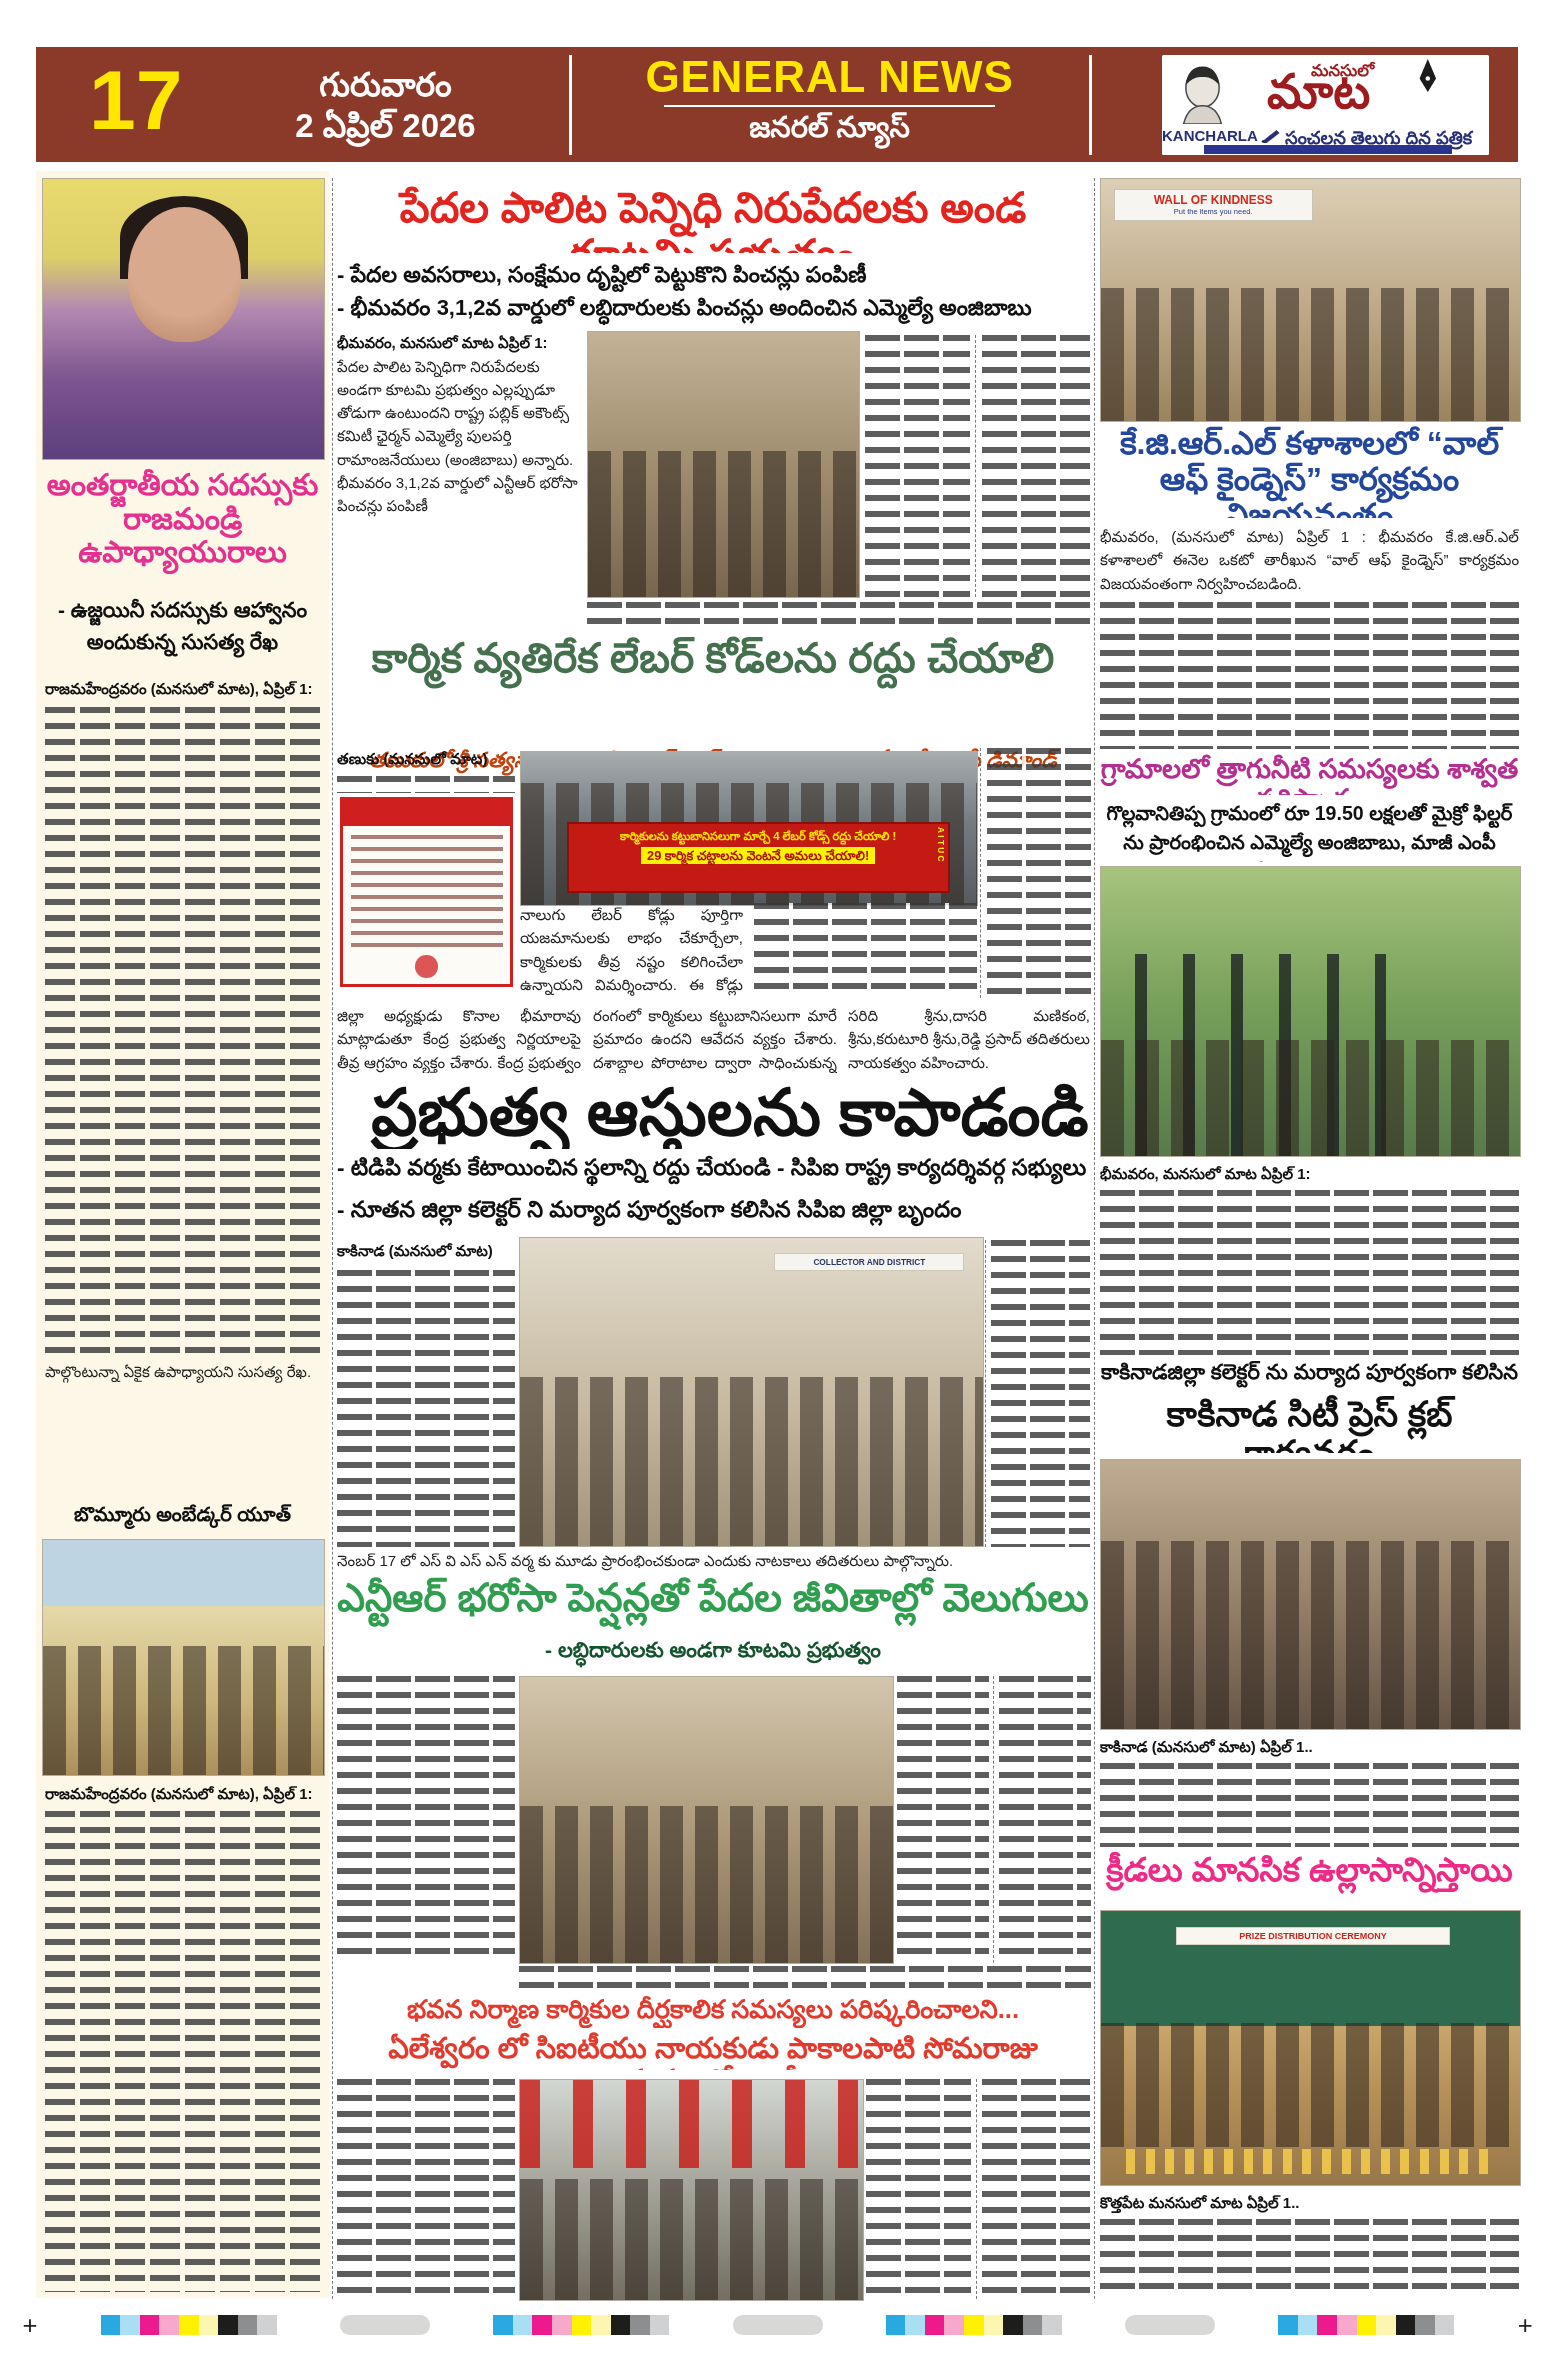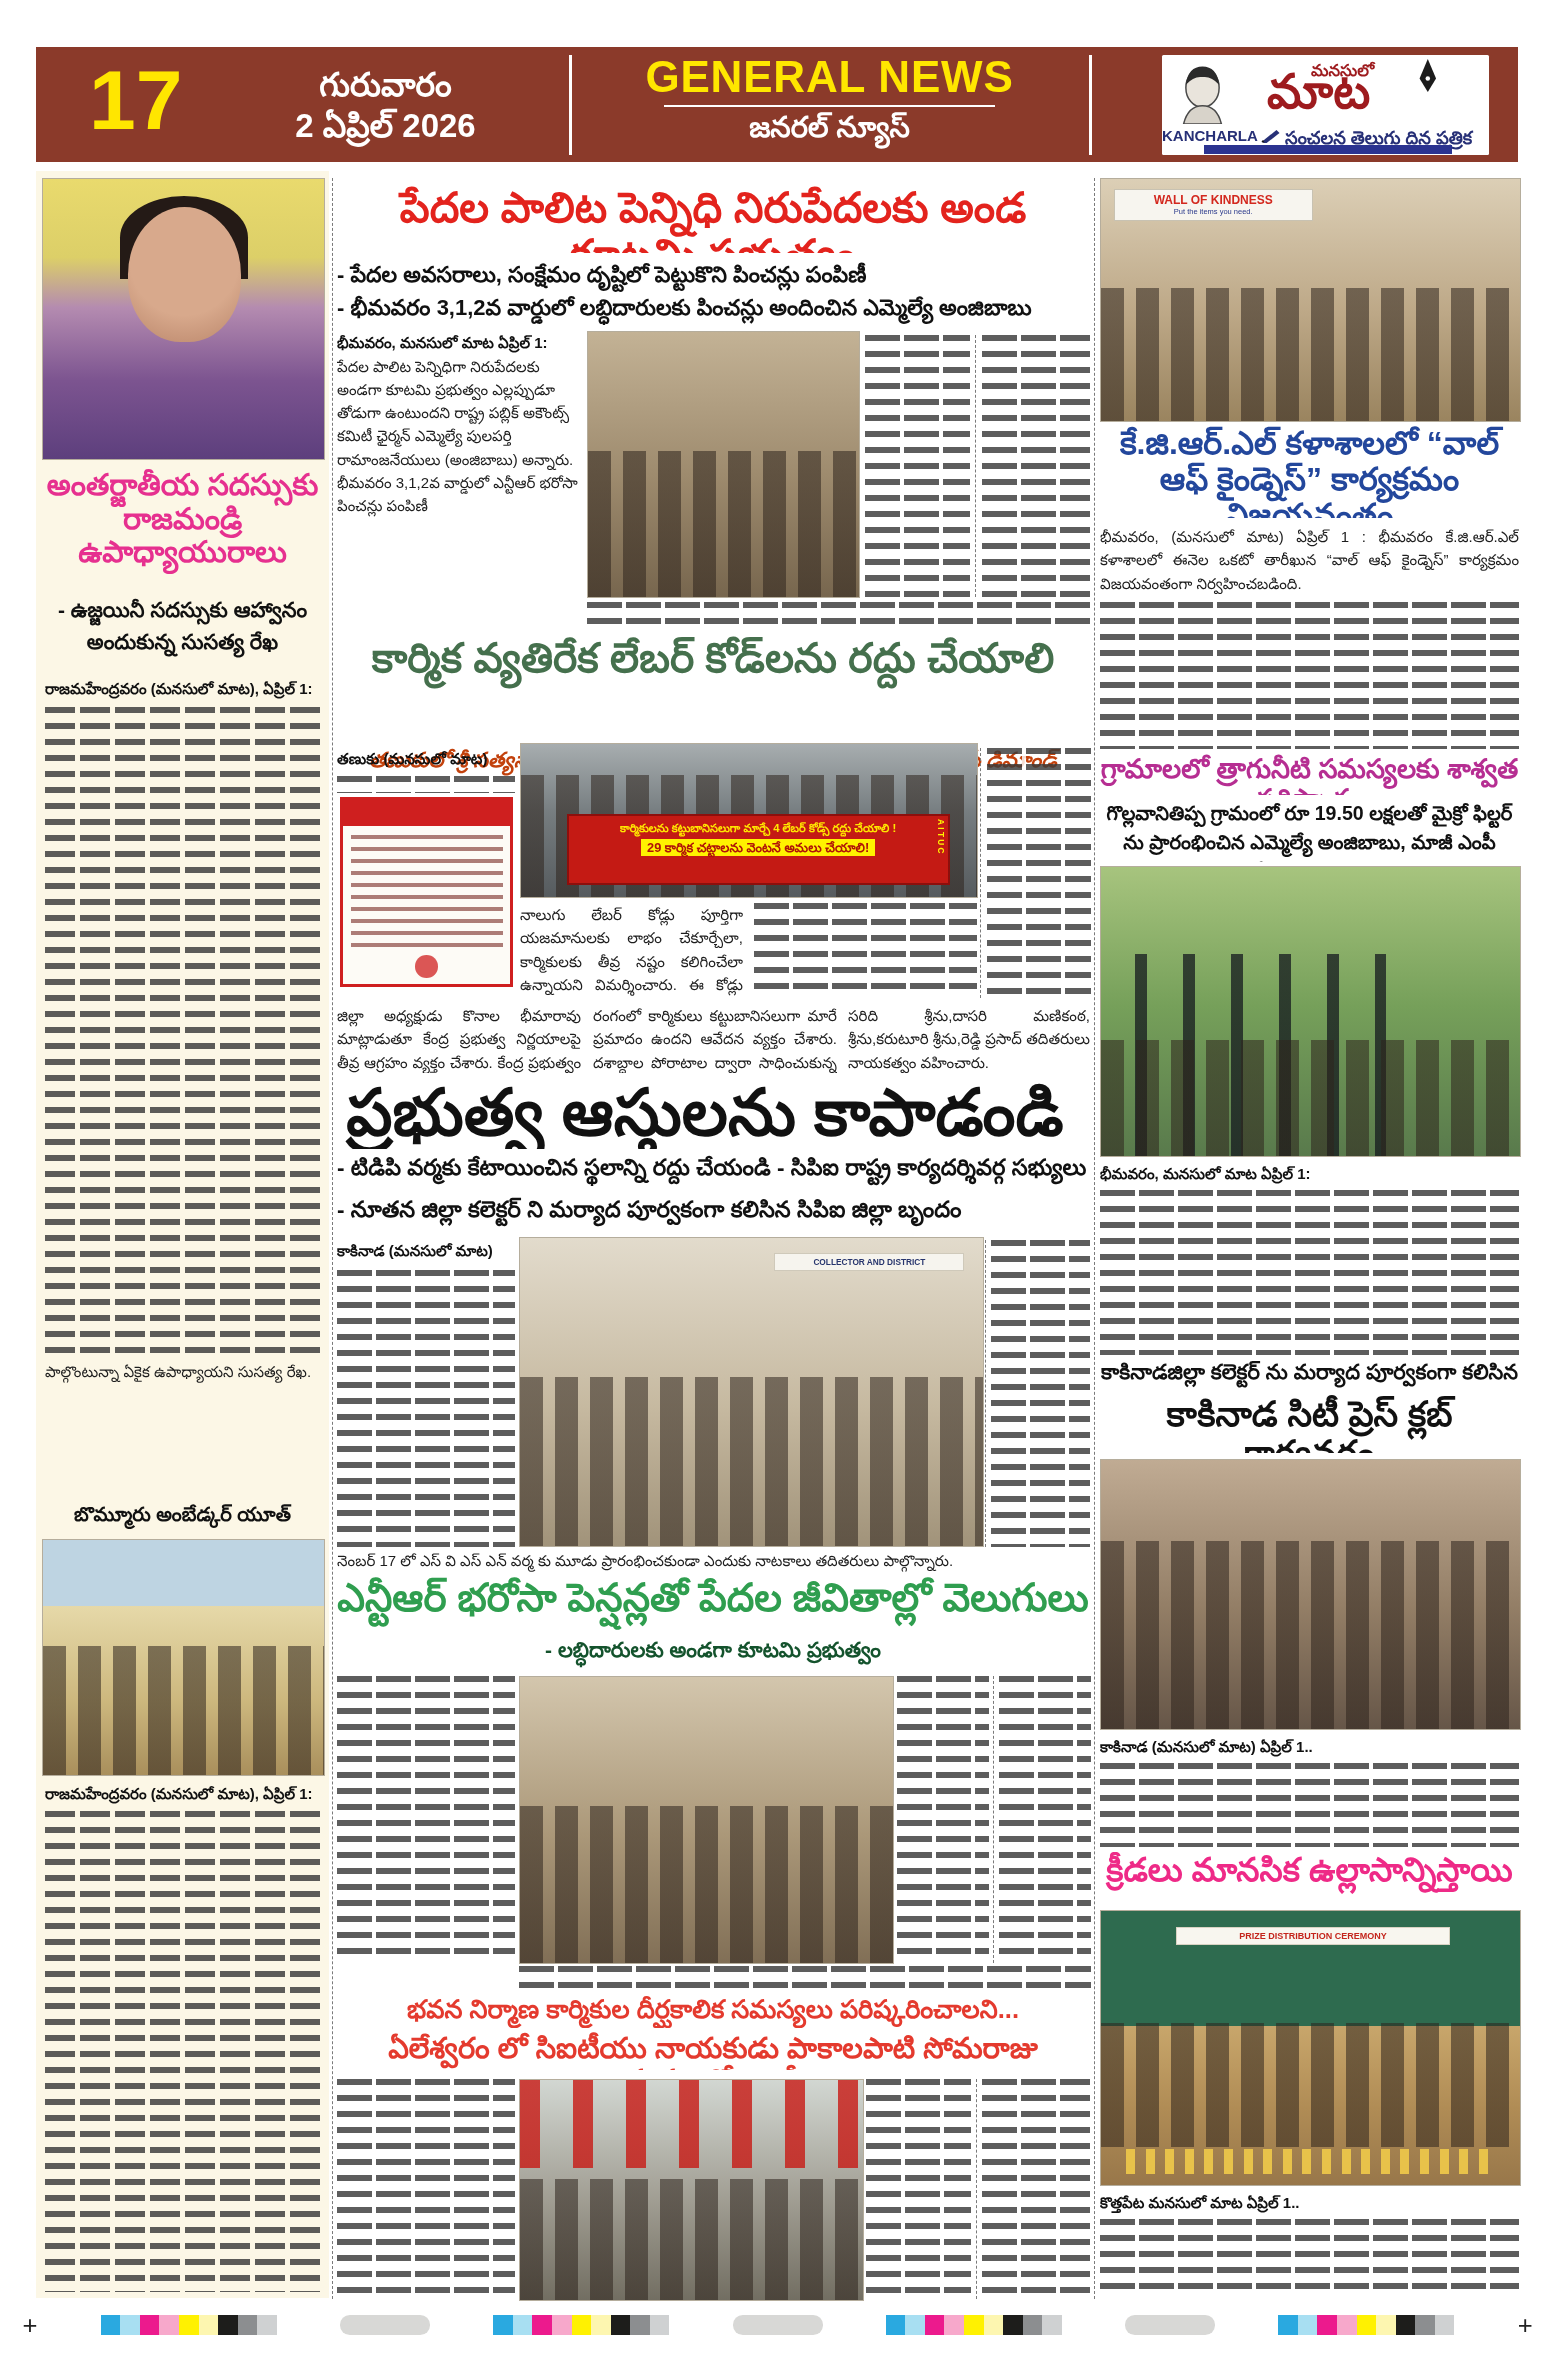--- a/index.html
+++ b/index.html
@@ -35,21 +35,21 @@
   .hl{font-weight:bold;line-height:1.12;}
   
   .photo{background:#c8c1b2;overflow:hidden;border:0.8px solid #b5ad9c;}
   .crowd{position:absolute;left:0;right:0;bottom:0;height:55%;
          background:repeating-linear-gradient(90deg, rgba(45,35,28,.55) 0 22.6px, rgba(0,0,0,0) 22.6px 35px);}
   .ph-portrait{background:linear-gradient(180deg,#e9da6d 0%,#dccf68 28%,#b48bb0 46%,#7c5490 72%,#5d3f7d 100%);}
   .ph-face{position:absolute;left:50%;top:10%;width:113px;height:135px;margin-left:-56px;border-radius:50% 50% 46% 46%;
            background:radial-gradient(circle at 50% 40%,#d8a98c 0 55%,#b9856a 100%);}
   .ph-hair{position:absolute;left:50%;top:6%;width:128px;height:83px;margin-left:-64px;border-radius:50% 50% 0 0;background:#241a16;}
   .ph-crowd1{background:linear-gradient(180deg,#c3b295 0%,#9d8a6d 55%,#77664e 100%);}
-  .ph-aituc{background:linear-gradient(180deg,#a7adaf 0%,#767d80 45%,#565b5e 100%);}
+  .ph-aituc{background:linear-gradient(180deg,#a7adaf 0%,#767d80 45%,#565b5e 100%);margin-top:8px;}
   .aituc-banner{position:absolute;left:10%;right:6%;bottom:8%;height:46%;background:#c41a14;border:2.3px solid #8d0f0c;
                 color:#ffe600;font-weight:bold;text-align:center;padding:4.5px 6px;box-sizing:border-box;}
   .aituc-line1{font-size:11.3px;line-height:1.3;}
   .aituc-line2{font-size:12.8px;line-height:1.4;background:#fff200;color:#b01208;display:inline-block;padding:0 6px;margin-top:3px;}
   .aituc-org{position:absolute;right:1.5px;top:3px;color:#fff200;font-size:8.3px;font-weight:bold;writing-mode:vertical-rl;letter-spacing:2.3px;}
   .ph-collector{background:linear-gradient(180deg,#e2dbcc 0%,#c6b9a0 55%,#a1937a 100%);}
   .board{position:absolute;right:4%;top:5%;width:40%;background:#f6f4ee;color:#27356d;font-size:8.3px;
          font-weight:bold;text-align:center;padding:3px 1.5px;border:0.8px solid #cfc9ba;}
   .ph-ntr{background:linear-gradient(180deg,#d3c6ad 0%,#ab9879 55%,#816f56 100%);}
   .ph-citu{background:linear-gradient(180deg,#d2d7d2 0%,#a09d92 55%,#726e62 100%);}
@@ -179,21 +179,21 @@
     </div>
   </div>
   <div class="abs lead jst hid" style="left:520px;top:903px;width:223px;height:96px;">నాలుగు లేబర్ కోడ్లు పూర్తిగా యజమానులకు లాభం చేకూర్చేలా, కార్మికులకు తీవ్ర నష్టం కలిగించేలా ఉన్నాయని విమర్శించారు. ఈ కోడ్లు అమలైతే కార్మికుల కనీస జీవించే హక్కు కూడా హరించివేస్తుందని...</div>
   <div class="abs fl" style="left:754px;top:903px;width:223px;height:96px;"></div>
   <div class="abs vd" style="left:980px;top:748px;height:250px;"></div>
   <div class="abs fl" style="left:987px;top:748px;width:104px;height:250px;"></div>
   <div class="abs lead jst hid" style="left:337px;top:1004px;width:244px;height:69px;">జిల్లా అధ్యక్షుడు కొనాల భీమారావు మాట్లాడుతూ కేంద్ర ప్రభుత్వ నిర్ణయాలపై తీవ్ర ఆగ్రహం వ్యక్తం చేశారు. కేంద్ర ప్రభుత్వం తీసుకొచ్చిన ఈ</div>
   <div class="abs lead jst hid" style="left:593px;top:1004px;width:244px;height:69px;">రంగంలో కార్మికులు కట్టుబానిసలుగా మారే ప్రమాదం ఉందని ఆవేదన వ్యక్తం చేశారు. దశాబ్దాల పోరాటాల ద్వారా సాధించుకున్న కార్మిక</div>
   <div class="abs lead jst hid" style="left:848px;top:1004px;width:242px;height:69px;">సరిది శ్రీను,దాసరి మణికంఠ, శ్రీను,కరుటూరి శ్రీను,రెడ్డి ప్రసాద్ తదితరులు నాయకత్వం వహించారు.</div>
 
-  <div class="abs hl ctr hid" style="left:329px;top:1077px;width:752px;height:72px;font-size:65px;color:#111;">ప్రభుత్వ ఆస్తులను కాపాడండి</div>
+  <div class="abs hl ctr hid" style="left:354px;top:1077px;width:752px;height:72px;font-size:65px;color:#111;">ప్రభుత్వ ఆస్తులను కాపాడండి</div>
   <div class="abs b hid" style="left:337px;top:1155px;width:752px;height:32px;font-size:22.6px;color:#111;">- టిడిపి వర్మకు కేటాయించిన స్థలాన్ని రద్దు చేయండి - సిపిఐ రాష్ట్ర కార్యదర్శివర్గ సభ్యులు తాటిపాక మధు</div>
   <div class="abs b hid" style="left:337px;top:1197px;width:752px;height:32px;font-size:22.6px;color:#111;">- నూతన జిల్లా కలెక్టర్ ని మర్యాద పూర్వకంగా కలిసిన సిపిఐ జిల్లా బృందం</div>
   <div class="abs dl hid" style="left:337px;top:1240px;width:178px;height:25.6px;">కాకినాడ (మనసులో మాట) ఏప్రిల్</div>
   <div class="abs fl" style="left:337px;top:1270px;width:178px;height:277px;"></div>
   <div class="abs photo ph-collector" style="left:519px;top:1237px;width:463px;height:308px;">
     <div class="board">COLLECTOR AND DISTRICT</div>
     <div class="crowd"></div>
   </div>
   <div class="abs vd" style="left:985px;top:1240px;height:307px;"></div>
   <div class="abs fl" style="left:991px;top:1240px;width:99px;height:307px;"></div>

